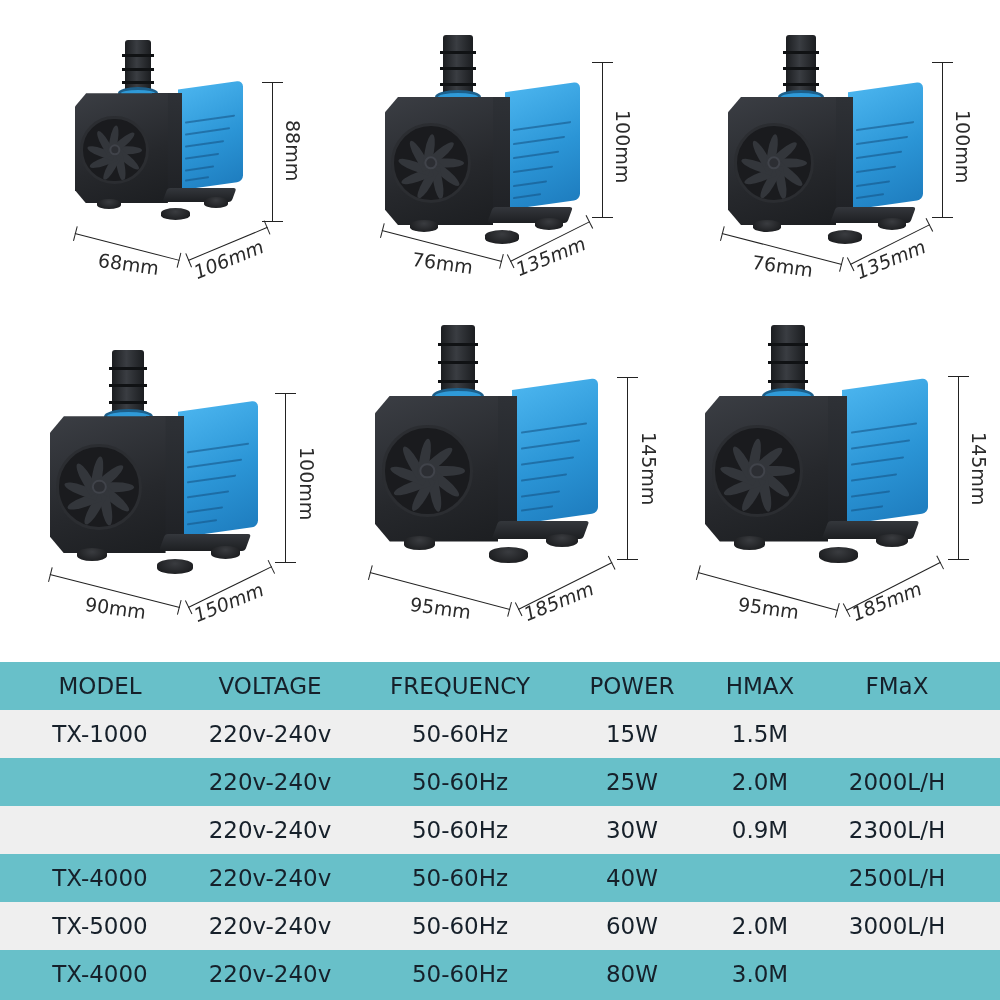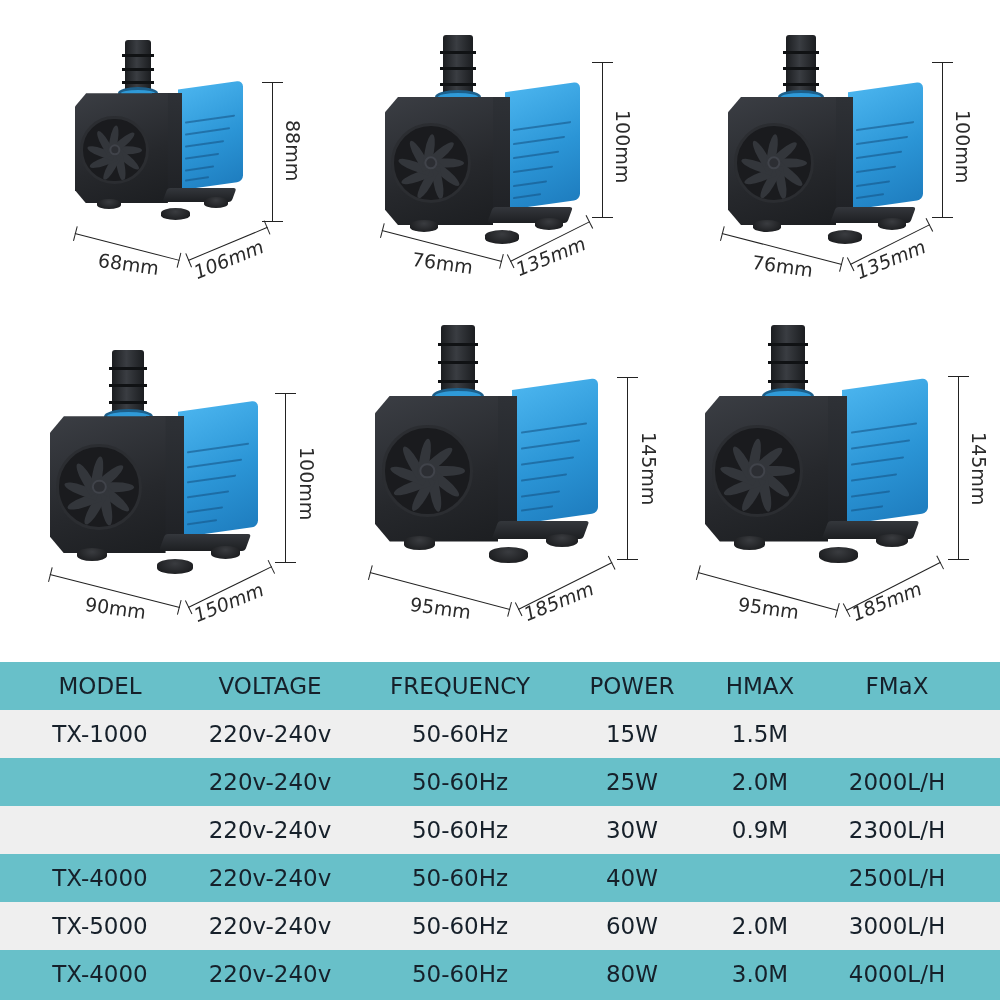--- a/index.html
+++ b/index.html
@@ -362,15 +362,14 @@
     <span class="cell c3">60W</span>
     <span class="cell c4">2.0M</span>
     <span class="cell c5">3000L/H</span>
   </div>
   <div class="row teal" style="top:288px; height:50px">
     <span class="cell c0">TX-4000</span>
     <span class="cell c1">220v-240v</span>
     <span class="cell c2">50-60Hz</span>
     <span class="cell c3">80W</span>
     <span class="cell c4">3.0M</span>
-    <span class="cell c5">4000L/H</span>
   </div>
 </div>
 
 </body></html>

